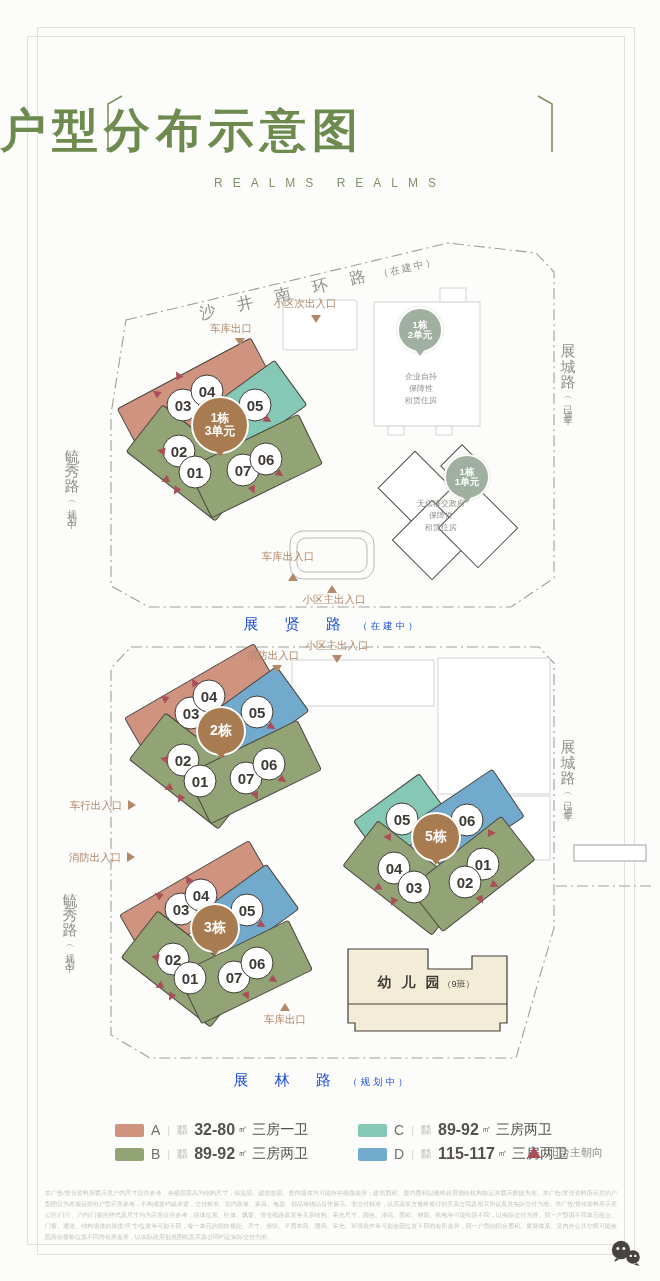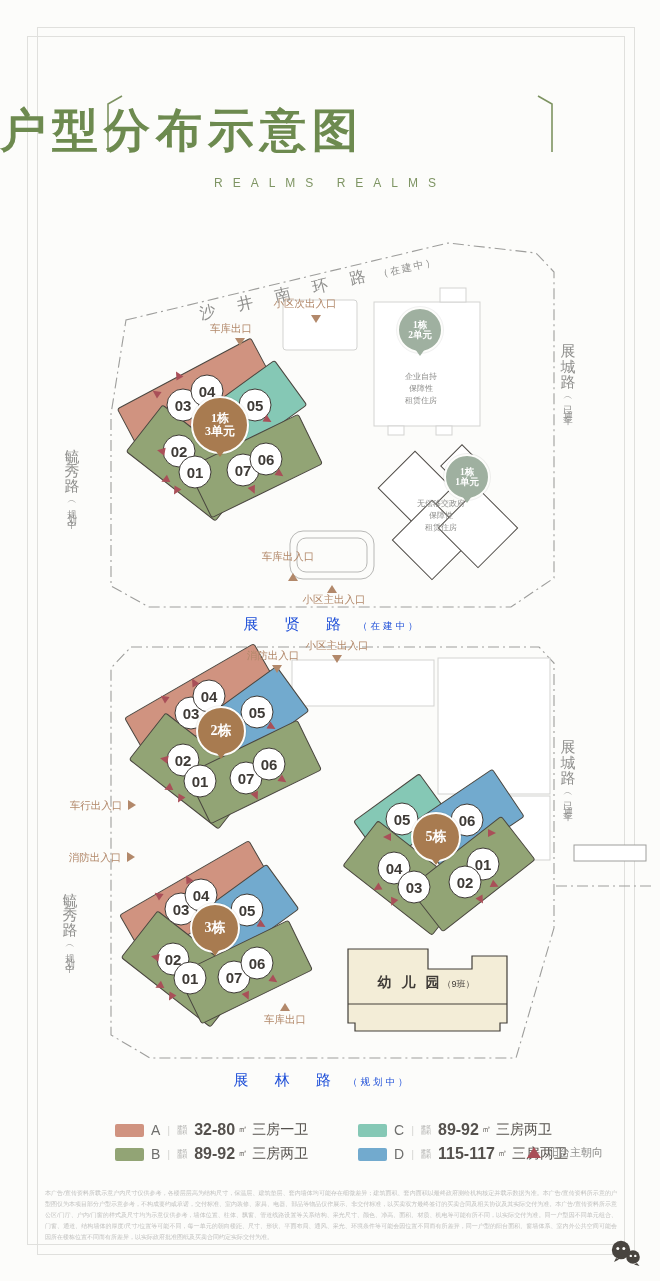--- a/index.html
+++ b/index.html
@@ -46,21 +46,21 @@
 
   
   .badge{position:absolute;width:31px;height:31px;border-radius:50%;background:#fff;
          border:1.6px solid #3e3a36;color:#3e3a36;font-size:15px;font-weight:bold;
          display:flex;align-items:center;justify-content:center;z-index:2;
          transform:translate(-50%,-50%);}
 
   
   .pin{position:absolute;border-radius:50%;color:#fff;display:flex;flex-direction:column;
        align-items:center;justify-content:center;line-height:1.08;z-index:3;
-       transform:translate(-50%,-50%);box-shadow:0 0 0 1px rgba(0,0,0,0.06);font-family:Liberation Serif, serif;}
+       transform:translate(-50%,-50%);box-shadow:0 0 0 1px rgba(0,0,0,0.06);}
   .pin.brown{background:#a87b50;border:2px solid #fdfdfb;}
   .pin.gray{background:#9fb0a0;border:2px solid #fdfdfb;}
   .pin::after{content:'';position:absolute;left:50%;bottom:-10px;transform:translateX(-50%);
        border:5px solid transparent;}
   .pin.brown::after{border-top:7px solid #a87b50;}
   .pin.gray::after{border-top:7px solid #9fb0a0;}
   .pin .l1{font-weight:bold;}
 
   
   .note{position:absolute;transform:translate(-50%,-50%);text-align:center;color:#8c8c8a;

